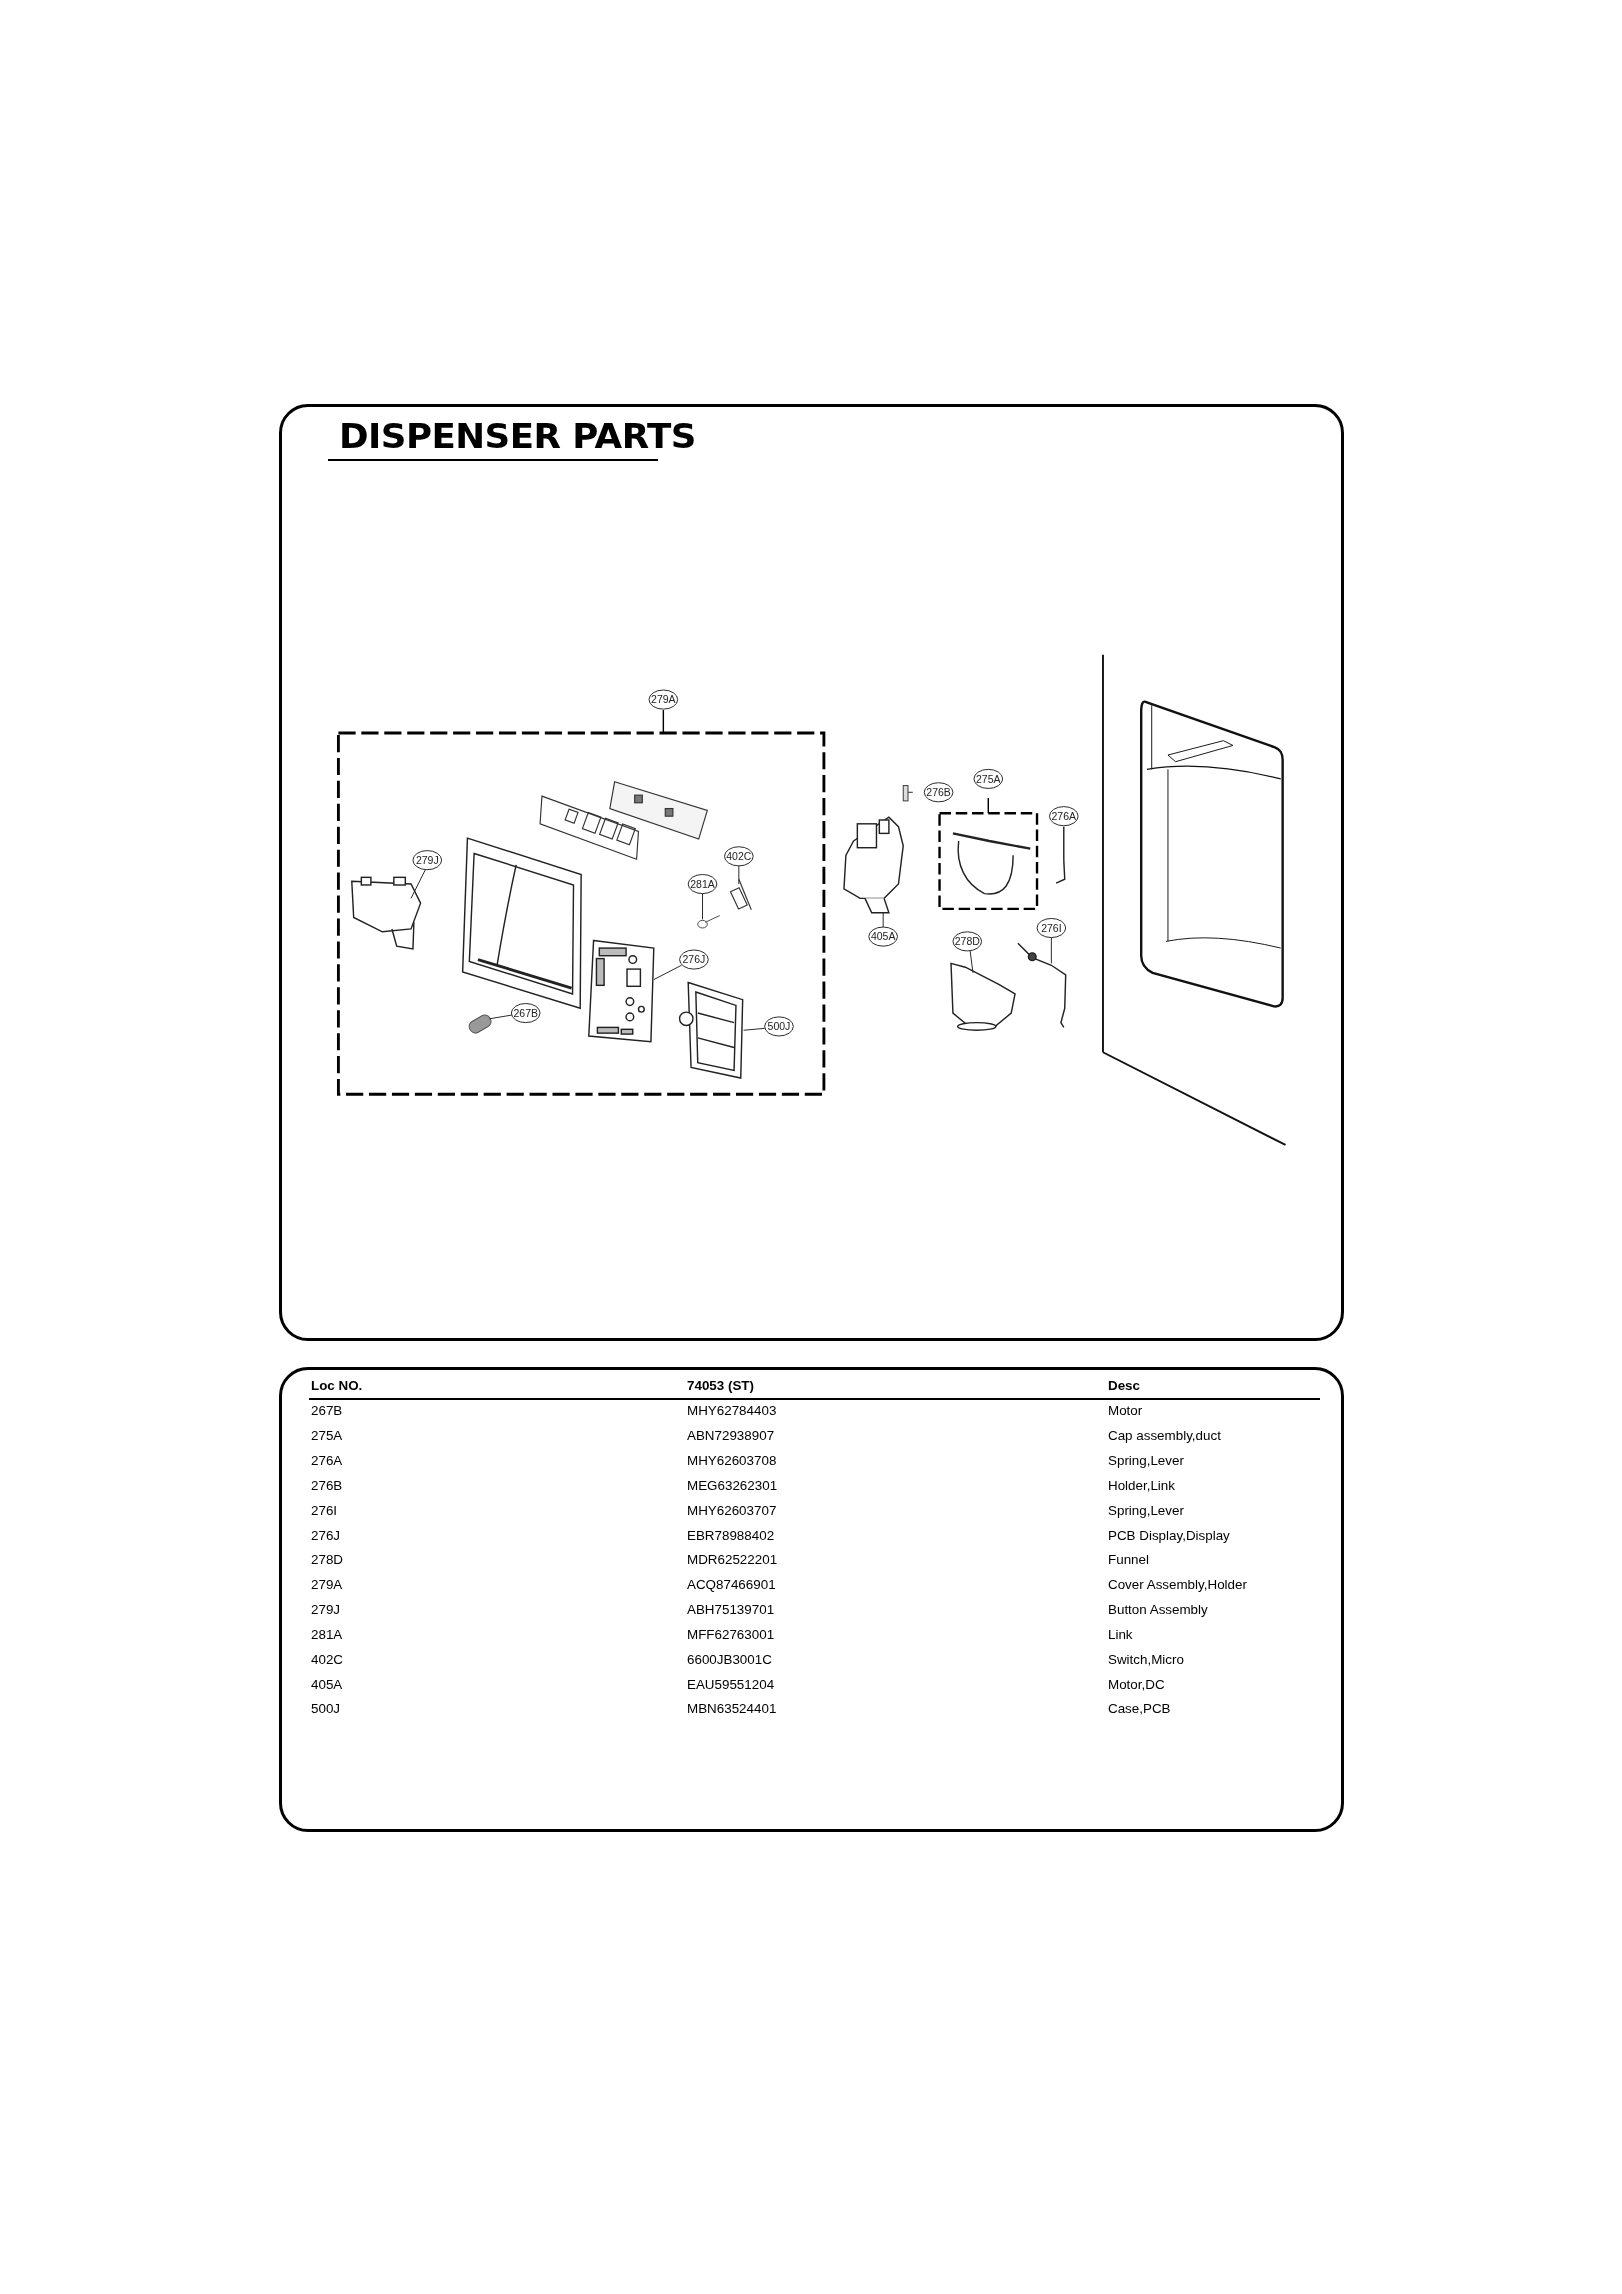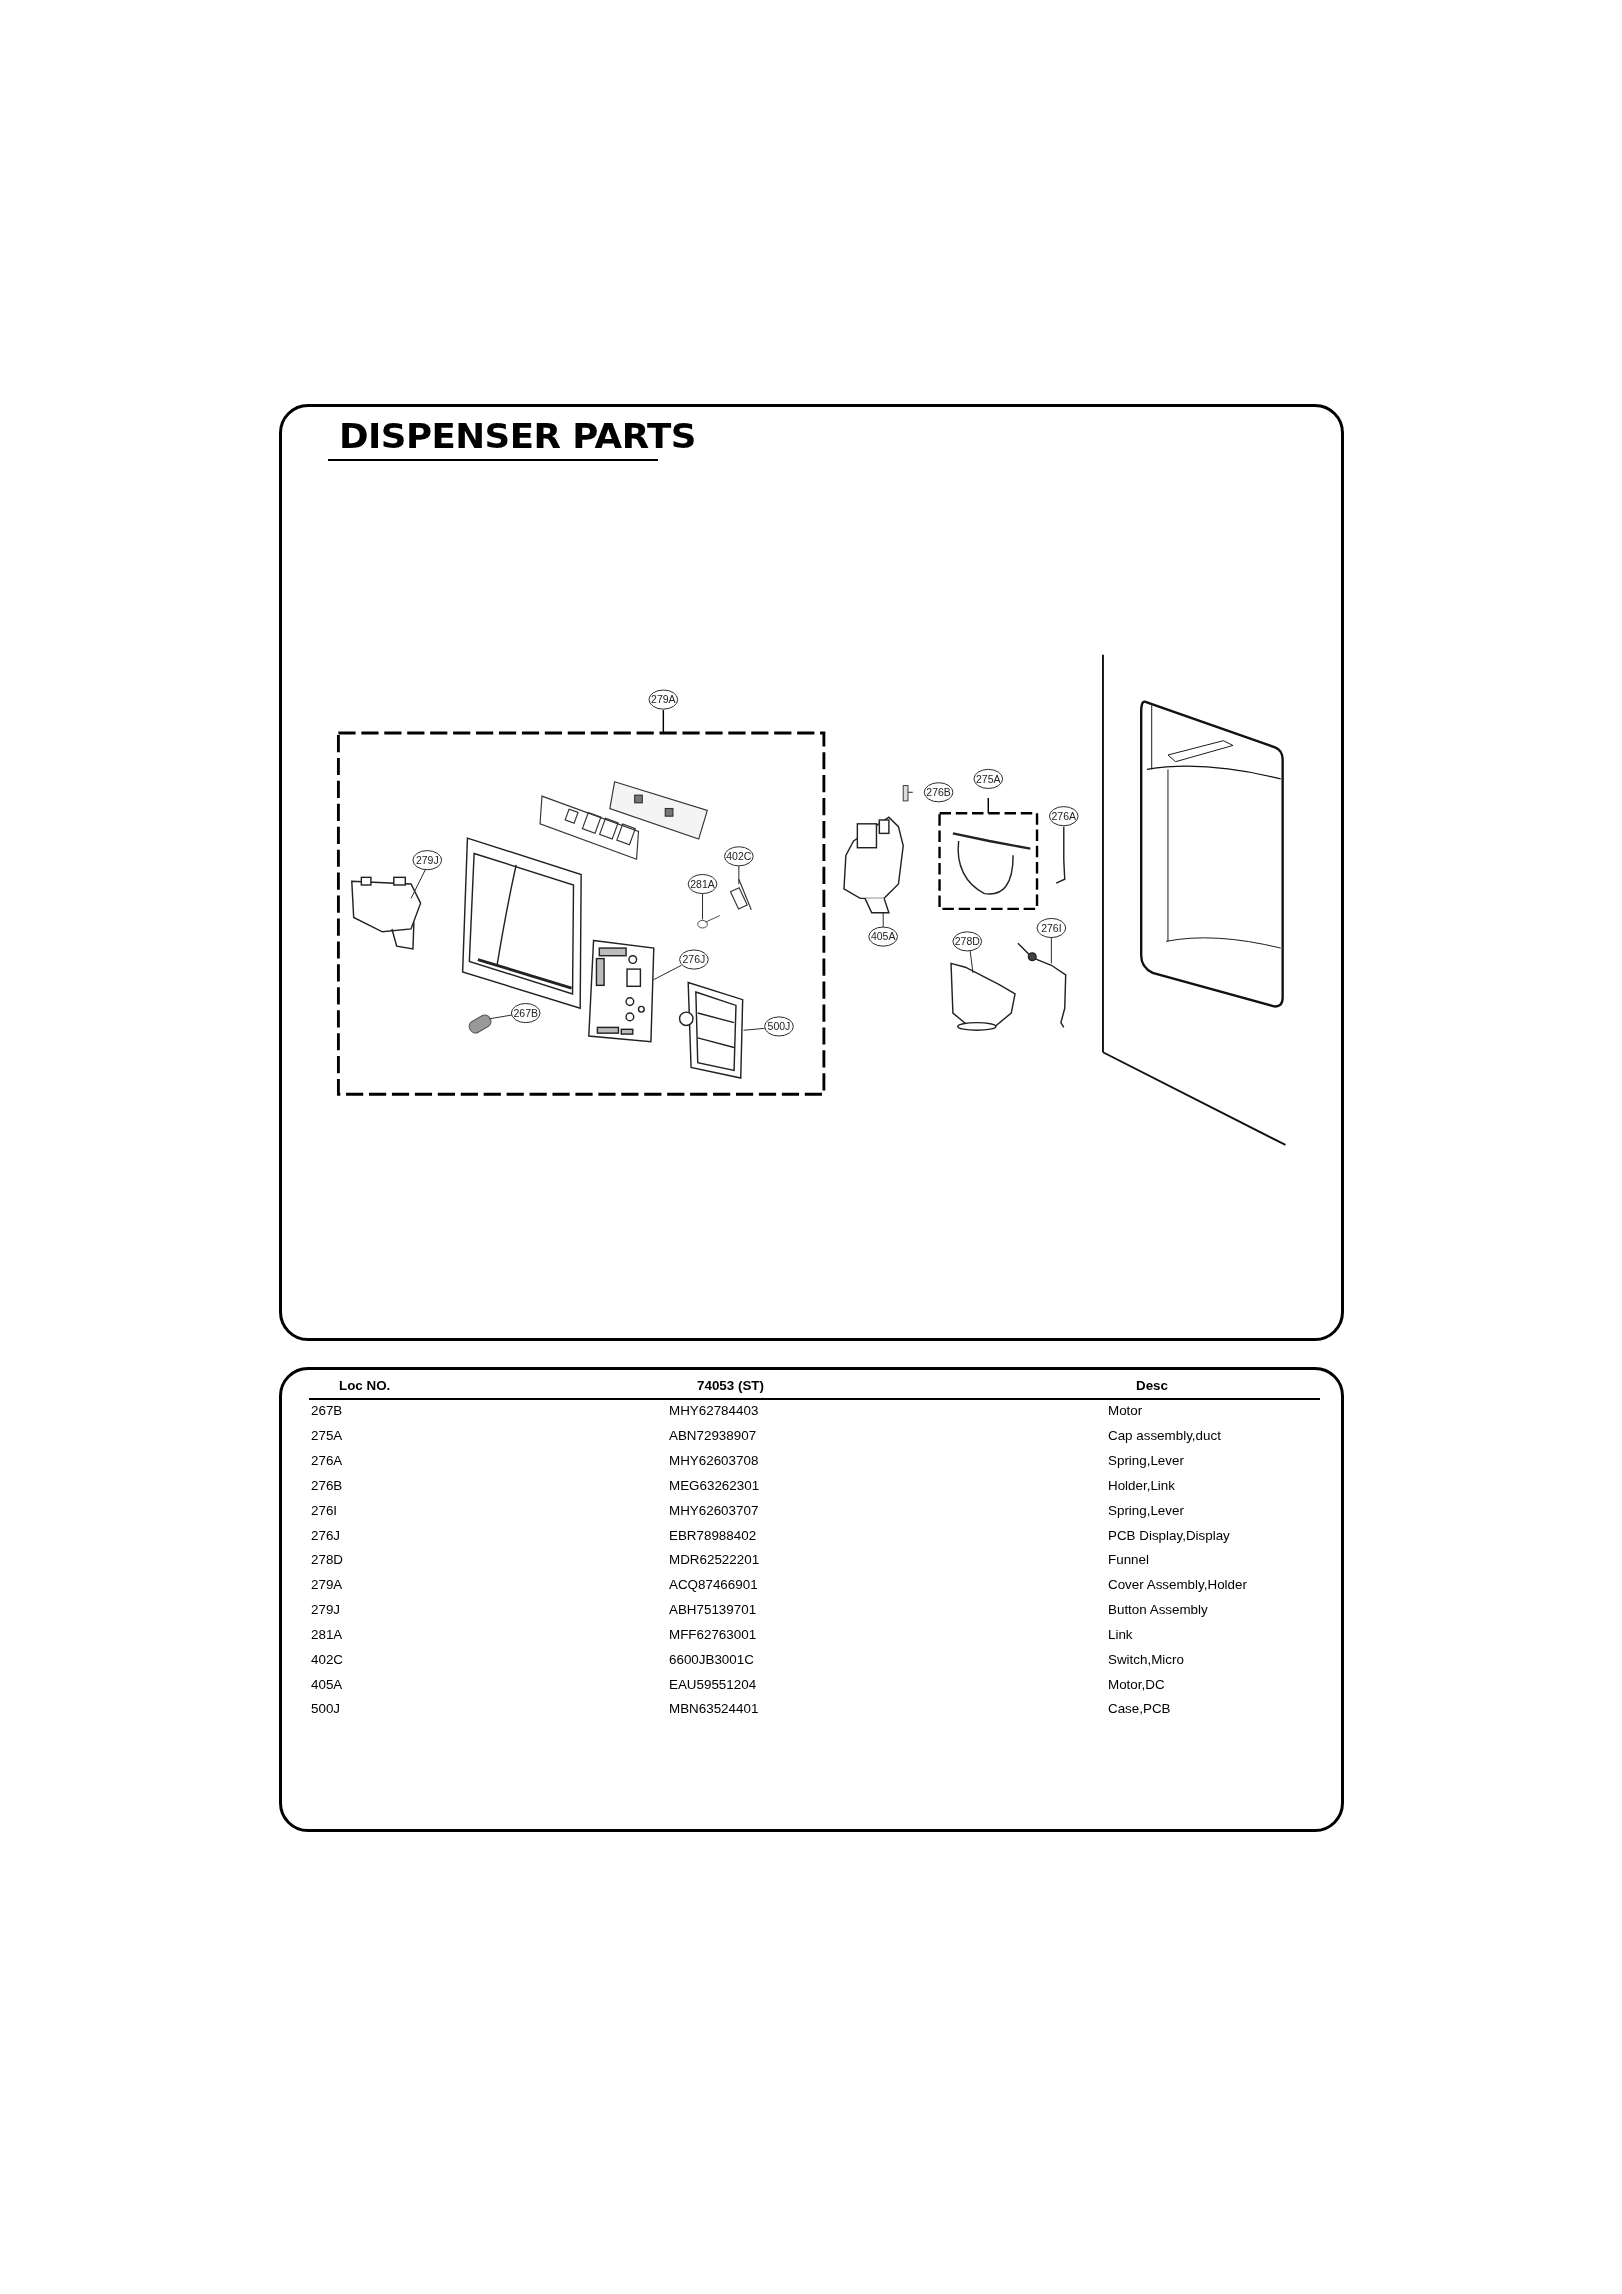--- a/index.html
+++ b/index.html
@@ -7,25 +7,25 @@
          font-family:"Liberation Sans", sans-serif; color:#000; }
   .panel { position:absolute; border:3.8px solid #000; border-radius:29px; box-sizing:border-box; background:#fff; }
   #diagram-panel { left:279px; top:404px; width:1065px; height:937px; }
   #table-panel { left:279px; top:1367px; width:1065px; height:465px; }
   .title { position:absolute; left:339px; top:417px; font-size:33px; font-weight:900;
            letter-spacing:-0.5px; transform:scaleX(1.08); transform-origin:left top;
            font-family:"DejaVu Sans", sans-serif; }
   .title-rule { position:absolute; left:328px; top:459px; width:330px; height:1.9px; background:#000; }
   svg.diagram { position:absolute; left:0; top:0; }
   .callout-text { font-family:"Liberation Sans", sans-serif; font-size:11px; fill:#222; }
-  .th { font-weight:bold; position:absolute; top:1378px; font-size:13.4px;margin-left:28px; }
+  .th { font-weight:bold; position:absolute; top:1378px; font-size:13.4px; }
   .hdr-rule { position:absolute; left:309px; top:1398px; width:1011px; height:1.9px; background:#000; }
   .row { position:absolute; left:0; height:25px; font-size:13.4px; }
   .cell { position:absolute; white-space:nowrap; }
-  .c1 { left:311px; } .c2 { left:669px;text-align:right; } .c3 { left:1108px; }
+  .c1 { left:311px; } .c2 { left:687px;text-align:right; } .c3 { left:1108px; }
 </style>
 </head>
 <body>
 
 <div class="panel" id="diagram-panel"></div>
 <div class="title">DISPENSER PARTS</div>
 <div class="title-rule"></div>
 
 <svg class="diagram" width="1622" height="1338" xmlns="http://www.w3.org/2000/svg" viewBox="0 0 1697 1400">
 

